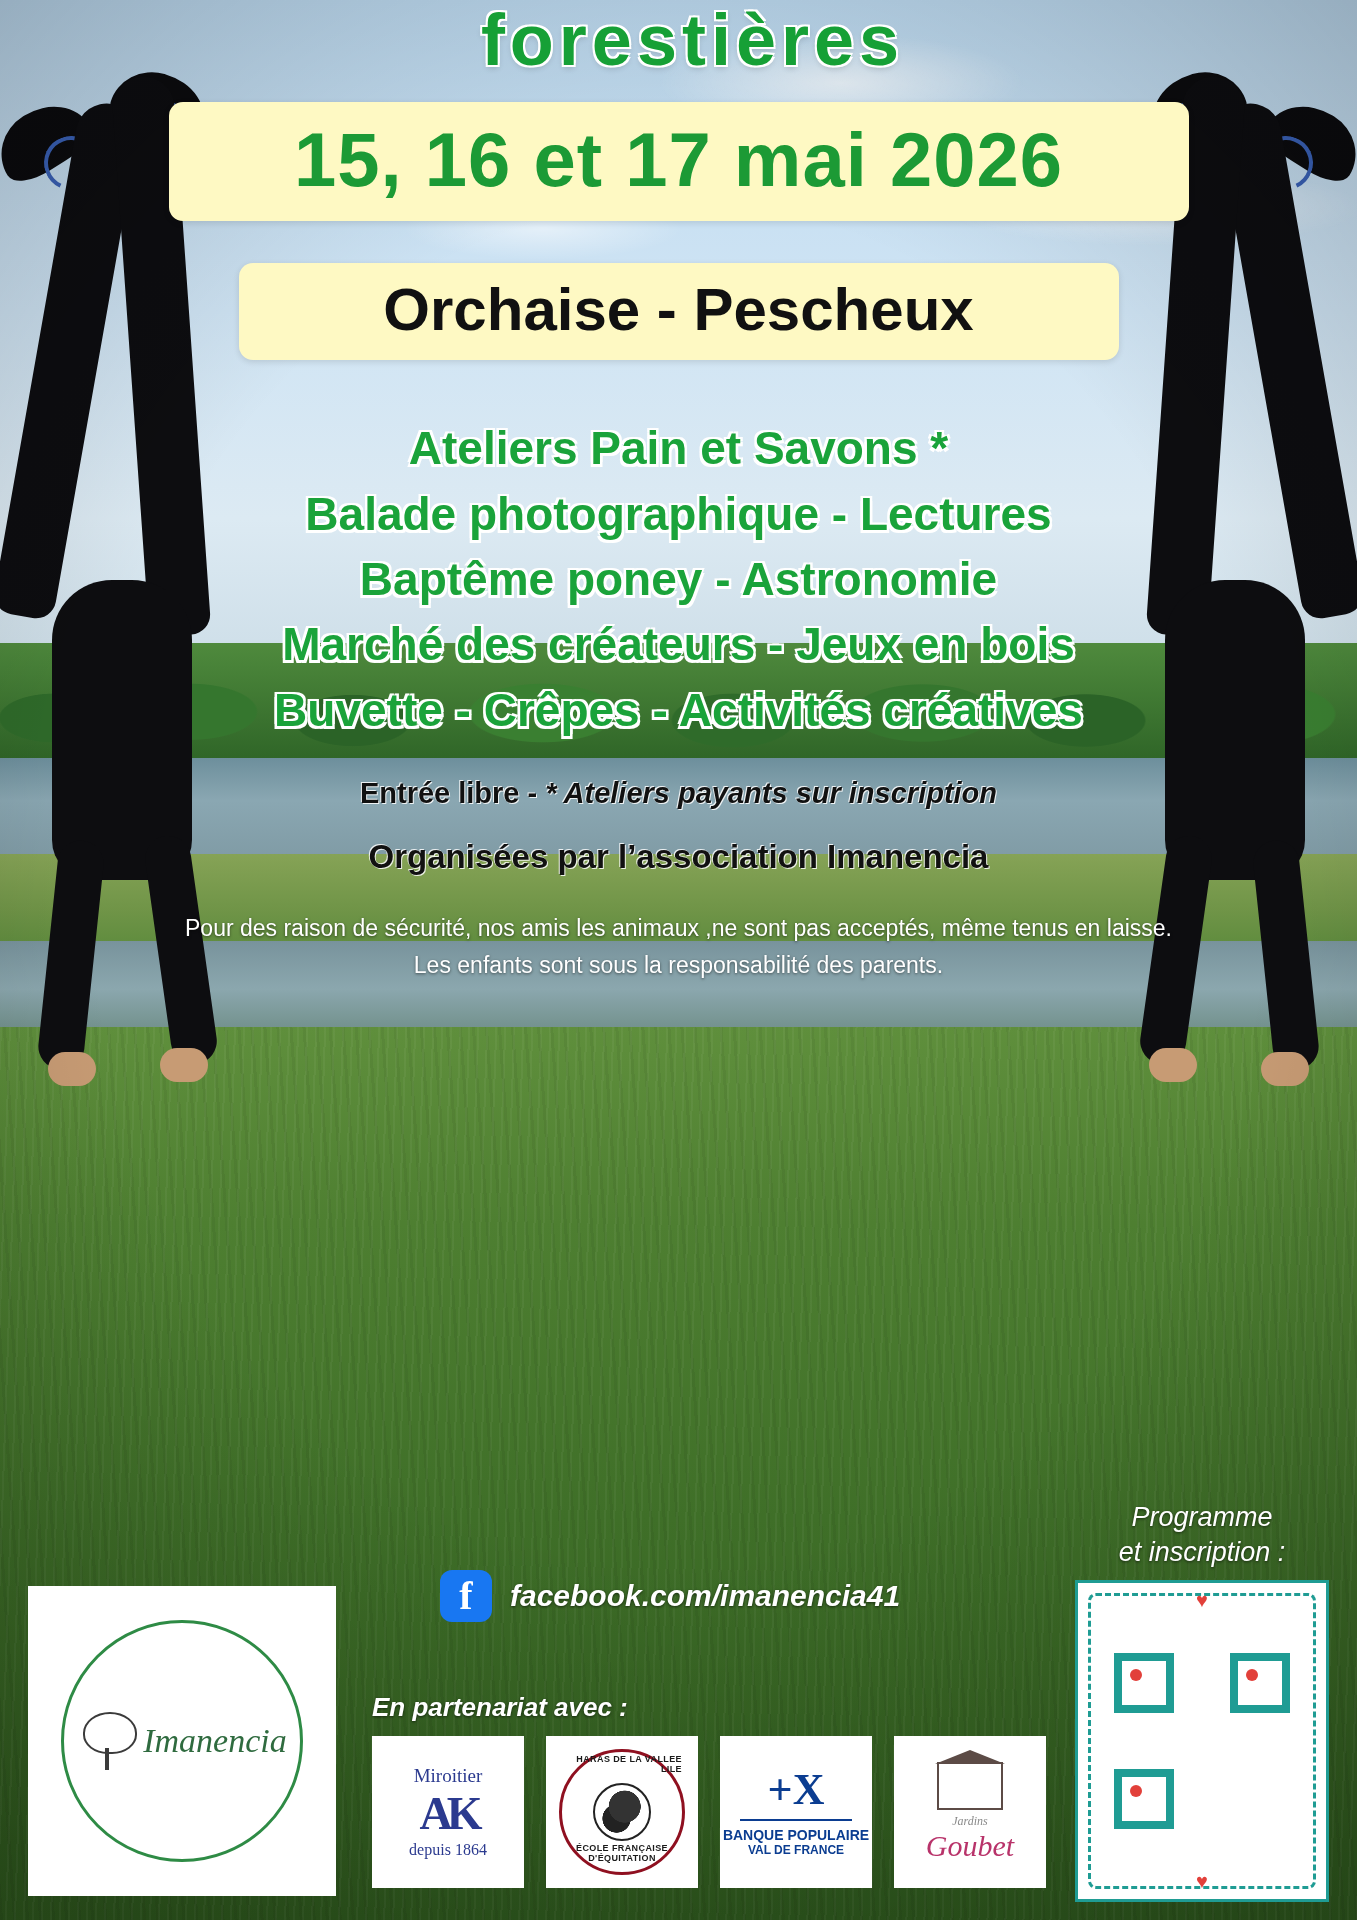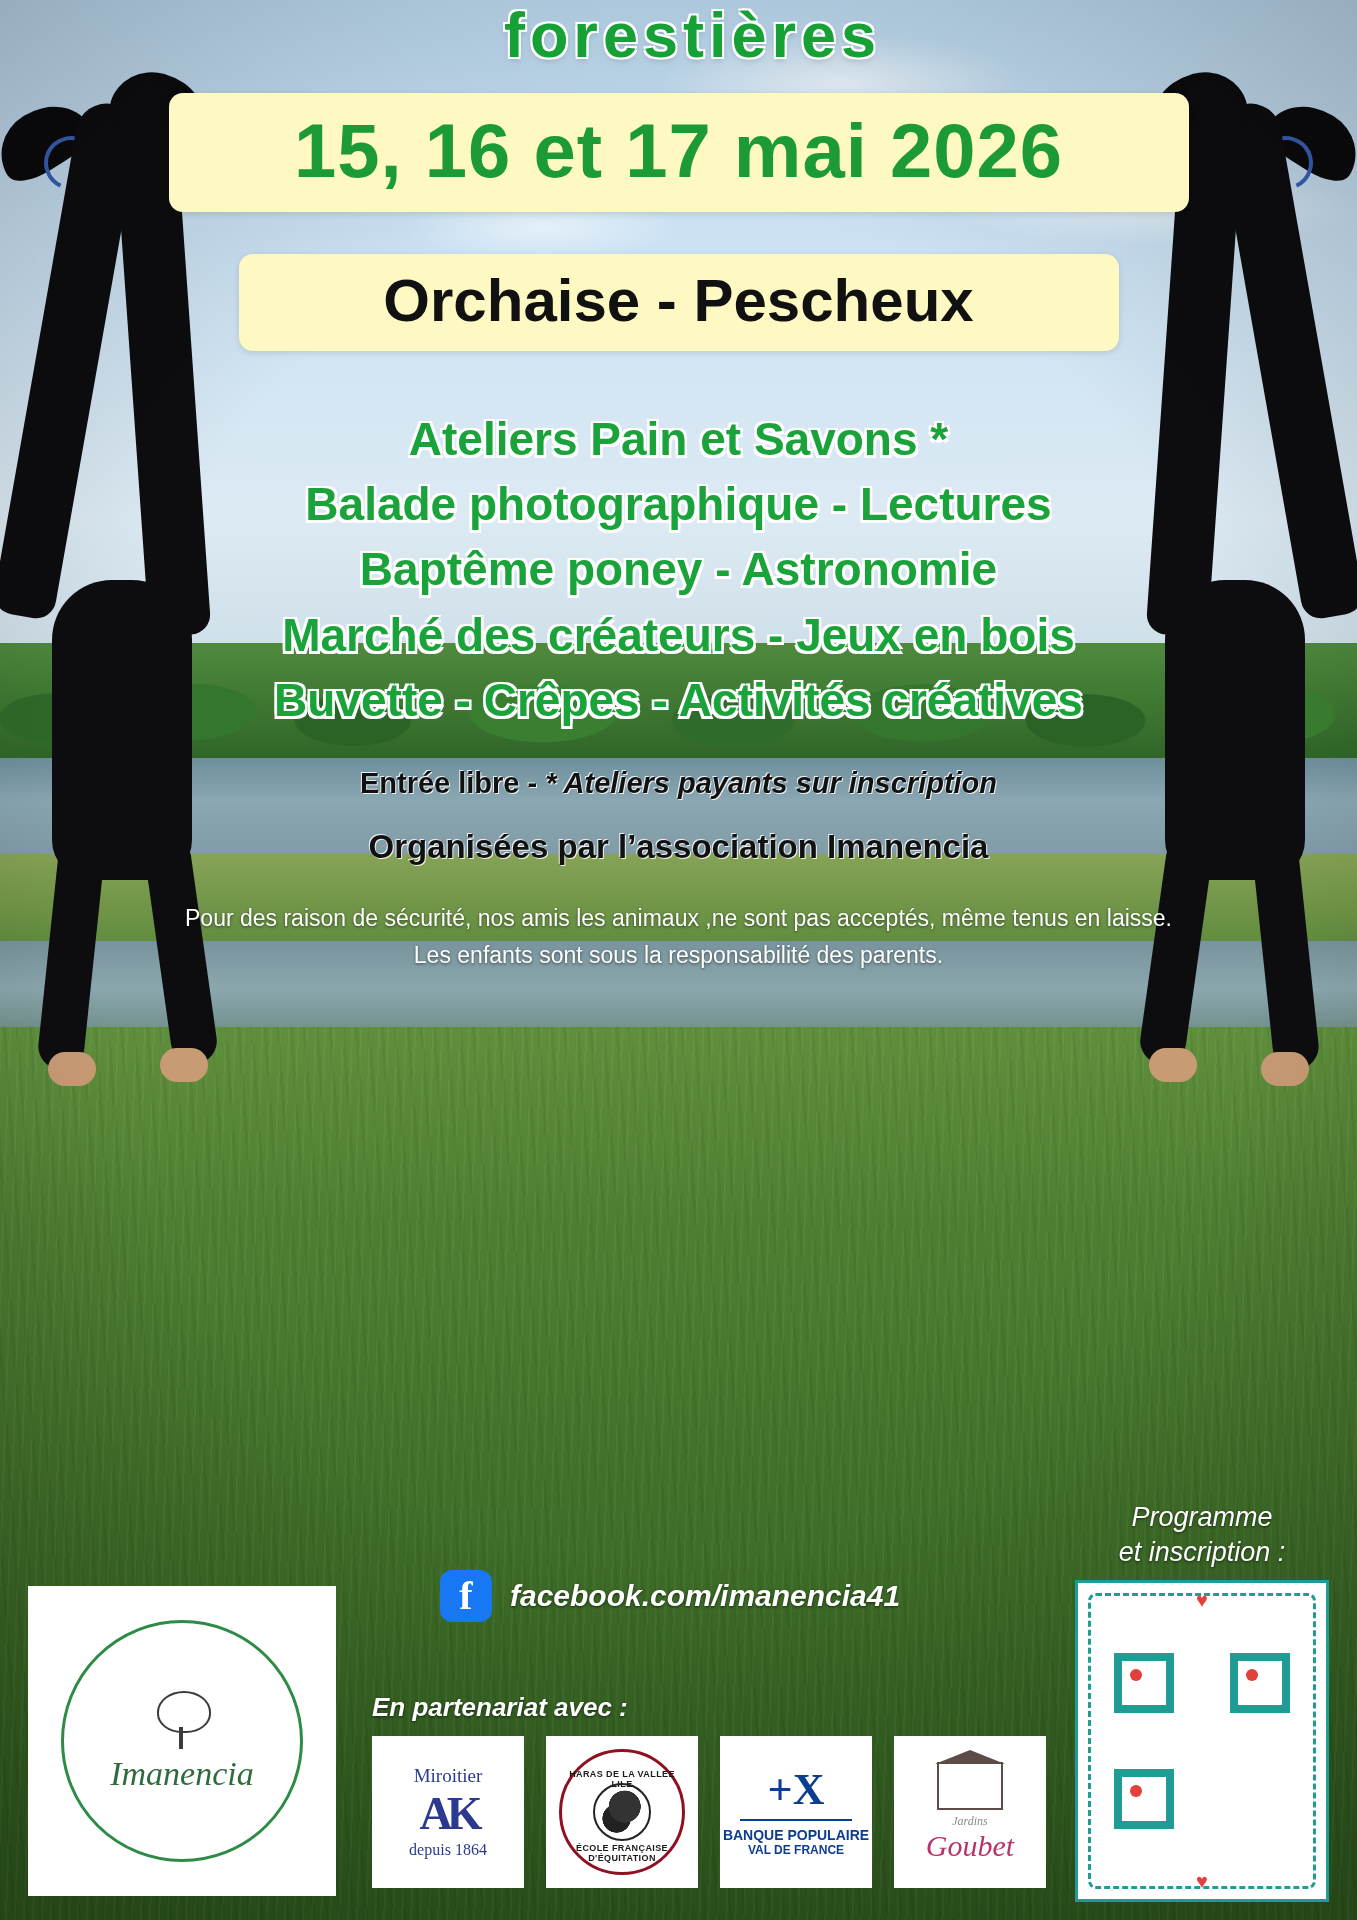--- a/index.html
+++ b/index.html
@@ -157,21 +157,21 @@
       -2px 2px 0 #ffffff, 2px 2px 0 #ffffff,
       0 3px 6px rgba(0,0,0,0.18);
   }
   .title-line1 {
     margin: 28px 0 0 0;
     font-size: 86px;
     line-height: 1.06;
   }
   .title-line2 {
     margin: 2px 0 0 0;
-    font-size: 63px;
+    font-size: 72px;
     line-height: 1.06;
     padding-left: 28px;
   }
   .hours {
     margin: 14px 0 0 0;
     text-align: center;
     color: #16a036;
     font-size: 34px;
     font-weight: bold;
     text-shadow: -1px -1px 0 #fff, 1px -1px 0 #fff, -1px 1px 0 #fff, 1px 1px 0 #fff;
@@ -284,21 +284,21 @@
     display: flex;
     align-items: center;
     justify-content: center;
   }
   .imanencia-circle {
     width: 236px;
     height: 236px;
     border: 3px solid #2e8b45;
     border-radius: 50%;
     display: flex;
-    flex-direction: column;
+    flex-direction: row;
     align-items: center;
     justify-content: center;
     gap: 4px;
   }
   .imanencia-tree {
     width: 62px; height: 62px;
     position: relative;
   }
   .imanencia-tree .crown {
     position: absolute;
@@ -369,21 +369,21 @@
   }
   .p2-text-top, .p2-text-bottom {
     position: absolute;
     width: 100%;
     text-align: center;
     color: #1a1a1a;
     font-size: 9px;
     font-weight: bold;
     letter-spacing: 0.4px;
   }
-  .p2-text-top { top: 17px; }
+  .p2-text-top { top: 2px; text-align: right; }
   .p2-text-bottom { bottom: 9px; }
   .p2-horse {
     width: 54px; height: 54px;
     border-radius: 50%;
     background:
       radial-gradient(circle at 55% 40%, #333 0 36%, rgba(0,0,0,0) 37%),
       radial-gradient(circle at 40% 62%, #222 0 30%, rgba(0,0,0,0) 31%),
       #ffffff;
     border: 2px solid #222;
   }

